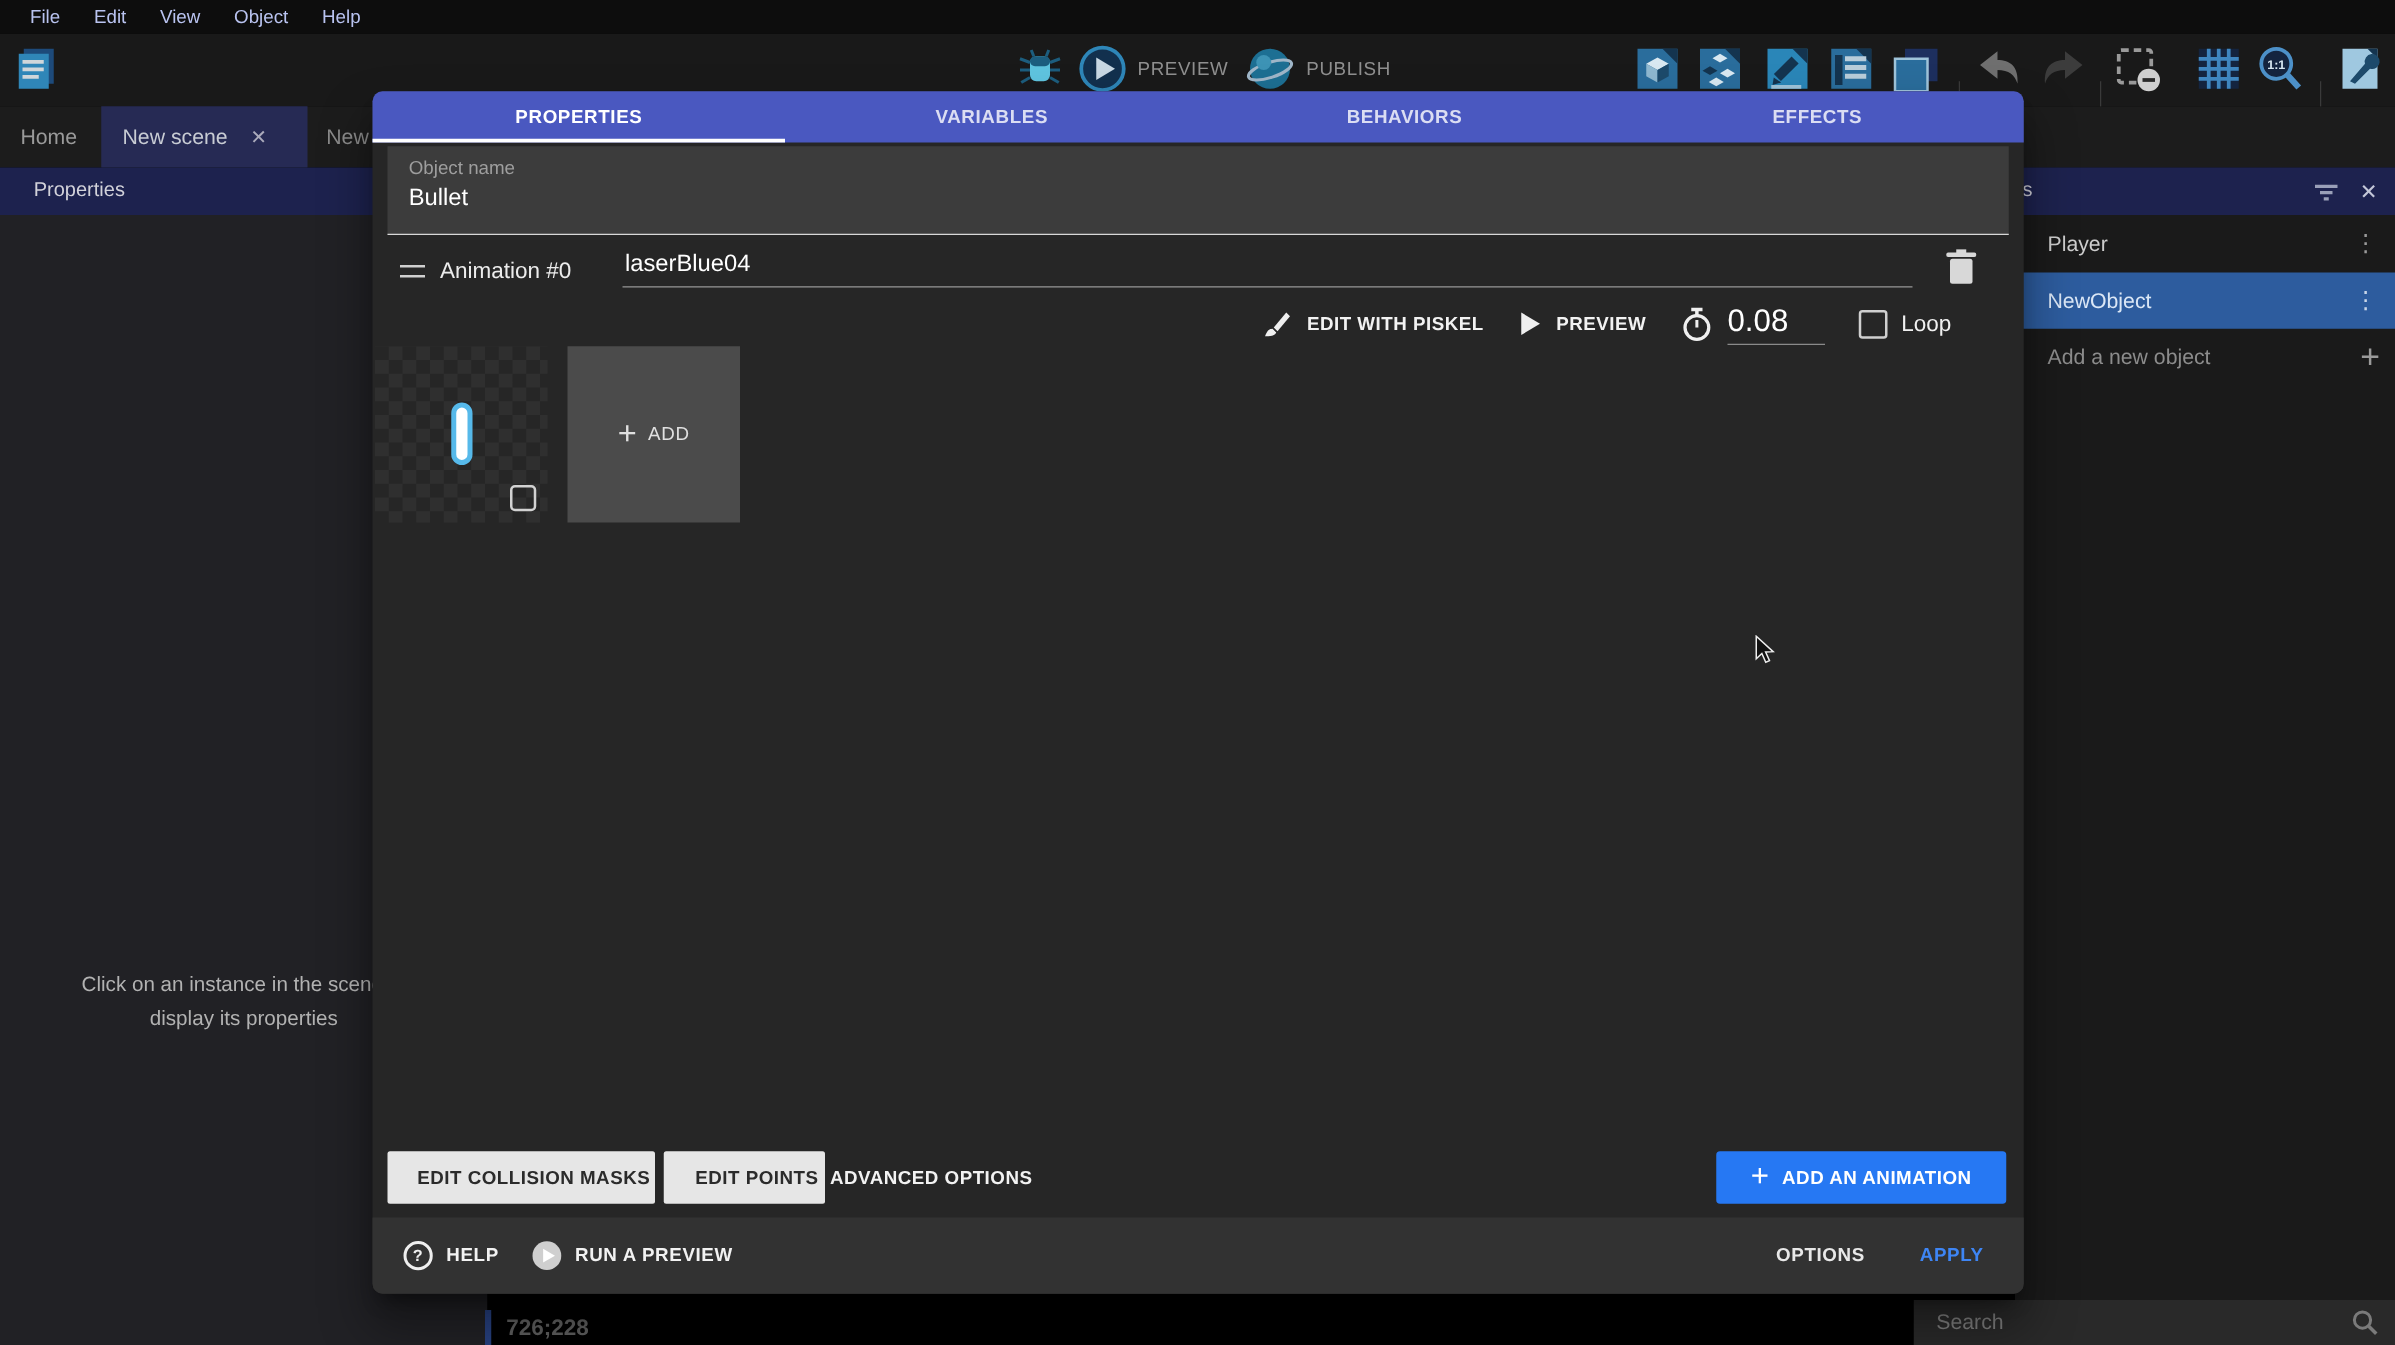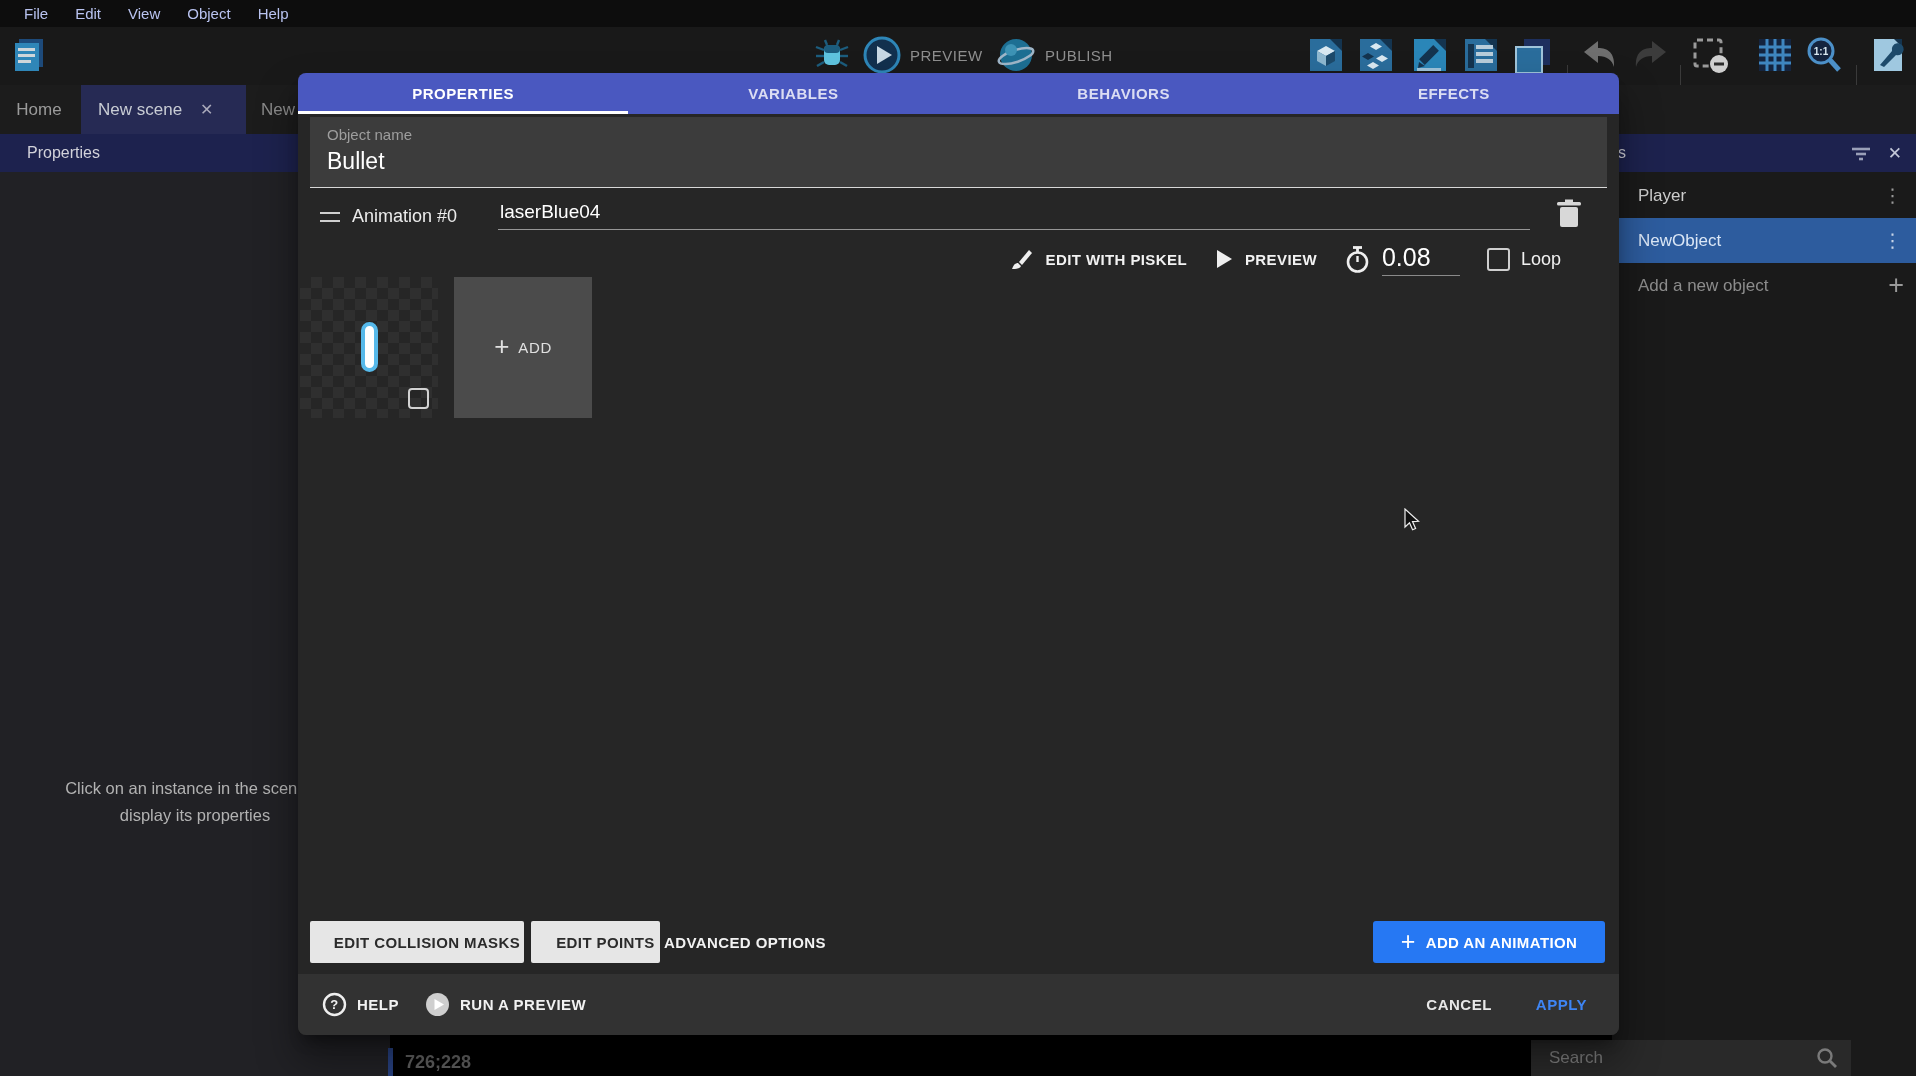--- a/index.html
+++ b/index.html
@@ -42,39 +42,39 @@
   .obj-panel { position:absolute; left:1612px; top:134px; width:304px; height:942px; background:#1a1a1a; }
   .obj-header { position:absolute; left:1612px; top:134px; width:304px; height:38px; background:#1d224e;
     display:flex; align-items:center; color:#cfcfd8; font-size:16px; padding-left:6px; }
   .obj-header .spacer { flex:1; }
   .obj-row { position:absolute; left:1612px; width:304px; height:45px; display:flex; align-items:center;
     padding-left:26px; color:#cdcdcd; font-size:17px; }
   .obj-row .kebab { position:absolute; right:14px; color:#9a9a9a; font-size:19px; letter-spacing:0; line-height:14px; }
   .row-selected { background:#2d5c9e; color:#dbe7f6; }
   .row-add { color:#8c8c8c; }
   .row-add .plus { position:absolute; right:12px; font-size:27px; color:#9a9a9a; font-weight:300; }
-  .searchbar { position:absolute; left:1531px; top:1040px; width:320px; height:36px; background:#292929;
+  .searchbar { position:absolute; left:1531px; top:1040px; width:385px; height:36px; background:#292929;
     display:flex; align-items:center; }
   .searchbar input { flex:1; background:transparent; border:0; outline:none; color:#bbb; font-size:17px;
     padding-left:18px; font-family:"Liberation Sans", sans-serif; }
   .searchbar input::placeholder { color:#7d7d7d; }
   
   .dialog { position:absolute; left:298px; top:73px; width:1321px; height:962px; background:#262626;
     border-radius:8px; box-shadow:0 11px 15px -7px rgba(0,0,0,.45), 0 24px 38px 3px rgba(0,0,0,.35); z-index:10; }
   .dlg-tabs { position:absolute; left:0; top:0; width:100%; height:41px; background:#4a58c0;
     border-radius:8px 8px 0 0; display:flex; }
   .dlg-tab { flex:1; display:flex; align-items:center; justify-content:center; color:rgba(255,255,255,.8);
     font-size:15px; font-weight:bold; letter-spacing:.5px; position:relative; cursor:pointer; }
   .dlg-tab.active { color:#fff; }
   .dlg-tab.active::after { content:""; position:absolute; left:0; right:0; bottom:0; height:3px; background:#fff; }
   .objname { position:absolute; left:12px; right:12px; top:44px; height:71px; background:#3c3c3c;
     border-bottom:1px solid #d8d8d8; padding:9px 17px 0 17px; }
   .objname .lbl { font-size:15px; color:#9e9e9e; }
   .objname input { display:block; width:100%; background:transparent; border:0; outline:none; color:#fff;
-    font-size:23px; margin-top:5px; font-family:"Liberation Sans", sans-serif; }
+    font-size:19px; margin-top:5px; font-family:"Liberation Sans", sans-serif; }
   .anim-titlerow { position:absolute; left:0; top:122px; width:100%; height:42px; }
   .drag-handle { position:absolute; left:22px; top:17px; width:20px; height:10px;
     border-top:2px solid #cfcfcf; border-bottom:2px solid #cfcfcf; }
   .anim-title { position:absolute; left:54px; top:11px; font-size:18px; color:#ececec; }
   .anim-name { position:absolute; left:200px; top:2px; width:1032px; background:transparent; border:0;
     border-bottom:1px solid #969696; outline:none; color:#fff; font-size:19px; padding:4px 2px 6px 2px;
     font-family:"Liberation Sans", sans-serif; }
   .trash-btn { position:absolute; right:34px; top:2px; width:32px; height:34px; cursor:pointer; }
   .anim-controls { position:absolute; right:58px; top:168px; height:36px; display:flex; align-items:center; gap:27px; }
   .ctl-group { display:flex; align-items:center; gap:11px; }
@@ -379,21 +379,21 @@
         <span>HELP</span>
       </button>
       <button class="foot-btn" style="margin-left:26px">
         <svg width="25" height="25" viewBox="0 0 25 25">
           <circle cx="12.5" cy="12.5" r="11.5" fill="#cfcfcf"></circle>
           <polygon points="9.5,7 19,12.5 9.5,18" fill="#ffffff"></polygon>
         </svg>
         <span>RUN A PREVIEW</span>
       </button>
       <span class="foot-spacer"></span>
-      <button class="foot-btn foot-cancel">CANCEL</button>
+      <button class="foot-btn foot-cancel">OPTIONS</button>
       <button class="foot-btn foot-apply">APPLY</button>
     </div>
   </div>
 
   <svg class="cursor" width="22" height="24" viewBox="0 0 22 24">
     <path d="M2 1 L2 19 L6.5 14.8 L9.6 21.8 L12.6 20.5 L9.5 13.6 L15.5 13.3 Z" fill="#111" stroke="#eee" stroke-width="1.2"></path>
   </svg>
 
 </div>
 

